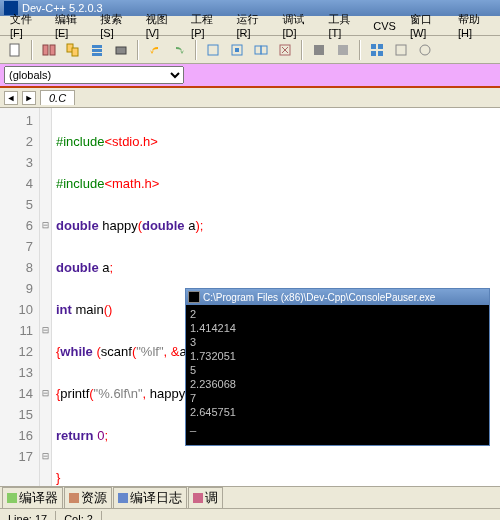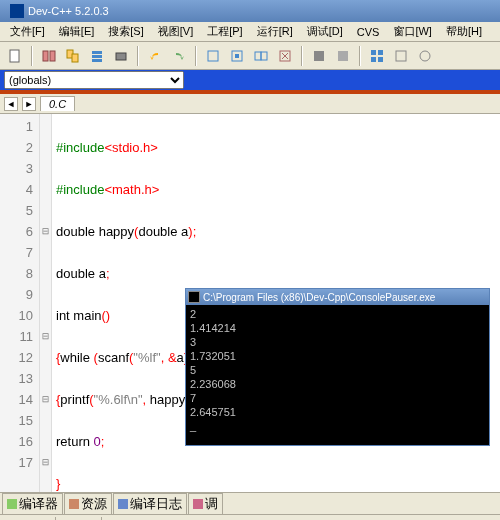--- a/index.html
+++ b/index.html
@@ -1,34 +1,34 @@
 <!DOCTYPE html>
 <html><head>
 <meta charset="utf-8">
 <style>
 * { margin: 0; padding: 0; box-sizing: border-box; font-family: Tahoma, sans-serif; }
 body { width: 500px; height: 520px; background: #f0f0f0; overflow: hidden; font-size: 11px; }
-.titlebar { background: linear-gradient(#7ba2d4, #5a82b8); color: #fff; height: 22px; display: flex; align-items: center; padding: 0 10px; font-size: 11px; }
+.titlebar { background: linear-gradient(#7ba2d4, #5a82b8); color: #fff; height: 16px; display: flex; align-items: center; padding: 0 4px; font-size: 11px; }
 .titlebar .icon { width: 14px; height: 14px; background: #003a8c; margin-right: 4px; }
 .menubar { background: #ece9d8; height: 20px; display: flex; align-items: center; padding: 8px 4px; gap: 2px; border-bottom: 1px solid #aca899; }
 .menubar span { padding: 2px 6px; cursor: default; }
 .toolbar { background: #ece9d8; height: 28px; display: flex; align-items: center; padding: 2px 4px; gap: 2px; border-bottom: 1px solid #aca899; }
 .tbtn { width: 22px; height: 22px; border: 1px solid #ece9d8; display: flex; align-items: center; justify-content: center; }
 .tsep { width: 2px; height: 20px; border-left: 1px solid #aca899; border-right: 1px solid #fff; margin: 0 3px; }
-.scopebar { background: #1d4ed8; height: 24px; display: flex; align-items: center; padding: 2px 4px; border-bottom: 4px solid #c2410c; }
+.scopebar { background: #f0abfc; height: 24px; display: flex; align-items: center; padding: 2px 4px; border-bottom: 2px solid #c2410c; }
 .scopebar select { font-size: 11px; width: 180px; height: 18px; }
 .tabbar { background: #ece9d8; height: 20px; display: flex; align-items: center; padding: 0 4px; gap: 4px; border-bottom: 1px solid #aca899; }
 .navbtn { width: 14px; height: 14px; border: 1px solid #aca899; background: #fff; font-size: 9px; text-align: center; line-height: 12px; }
 .tab { background: #fff; border: 1px solid #aca899; border-bottom: none; padding: 1px 8px; font-size: 11px; font-style: italic; }
 .editor { display: flex; height: 378px; background: #fff; position: relative; }
 .gutter { width: 40px; background: #f4f4f4; border-right: 1px solid #ddd; text-align: right; padding: 2px 6px 2px 2px; font-family: Consolas, monospace; font-size: 13px; color: #808080; line-height: 21px; }
 .fold { width: 12px; background: #f4f4f4; border-right: 1px solid #ddd; font-family: monospace; font-size: 9px; color: #808080; line-height: 21px; padding-top: 2px; }
 .fold div { height: 21px; text-align: center; }
 .code { flex: 1; padding: 2px 4px; font-family: Consolas, "Courier New", monospace; font-size: 13px; line-height: 21px; white-space: pre; overflow: hidden; }
-.kw { color: #000000; font-weight: normal; }
+.kw { color: #4c1d95; font-weight: bold; }
 .inc { color: #008000; }
 .str { color: #808080; }
 .num { color: #800080; }
 .sym { color: #ff0000; }
 .console { position: absolute; left: 185px; top: 288px; width: 305px; height: 158px; background: #000; color: #c0c0c0; font-family: "Lucida Console", monospace; font-size: 11px; border: 1px solid #5a82b8; }
 .console-title { background: linear-gradient(#7ba2d4, #5a82b8); color: #fff; height: 16px; font-size: 10px; padding: 1px 2px; display: flex; align-items: center; overflow: hidden; white-space: nowrap; }
 .console-title .cicon { width: 12px; height: 12px; background: #000; border: 1px solid #888; margin-right: 3px; flex-shrink: 0; }
 .console-body { padding: 2px 4px; line-height: 14px; white-space: pre; }
 .bottomtabs { background: #ece9d8; height: 22px; display: flex; align-items: center; border-top: 1px solid #aca899; padding: 0 2px; gap: 1px; }
 .btab { border: 1px solid #aca899; padding: 1px 4px; font-size: 13px; background: #ece9d8; display: flex; align-items: center; gap: 2px; }
@@ -45,20 +45,21 @@
 </div>
 
 <div class="menubar">
   <span>文件[F]</span>
   <span>编辑[E]</span>
   <span>搜索[S]</span>
   <span>视图[V]</span>
   <span>工程[P]</span>
   <span>运行[R]</span>
   <span>调试[D]</span>
+  <span>工具[T]</span>
   <span>CVS</span>
   <span>窗口[W]</span>
   <span>帮助[H]</span>
 </div>
 
 <div class="toolbar">
   <div class="tbtn">
       <svg width="14" height="14">
         <rect x="2" y="1" width="9" height="12" fill="#fff" stroke="#666"></rect>
       </svg>

